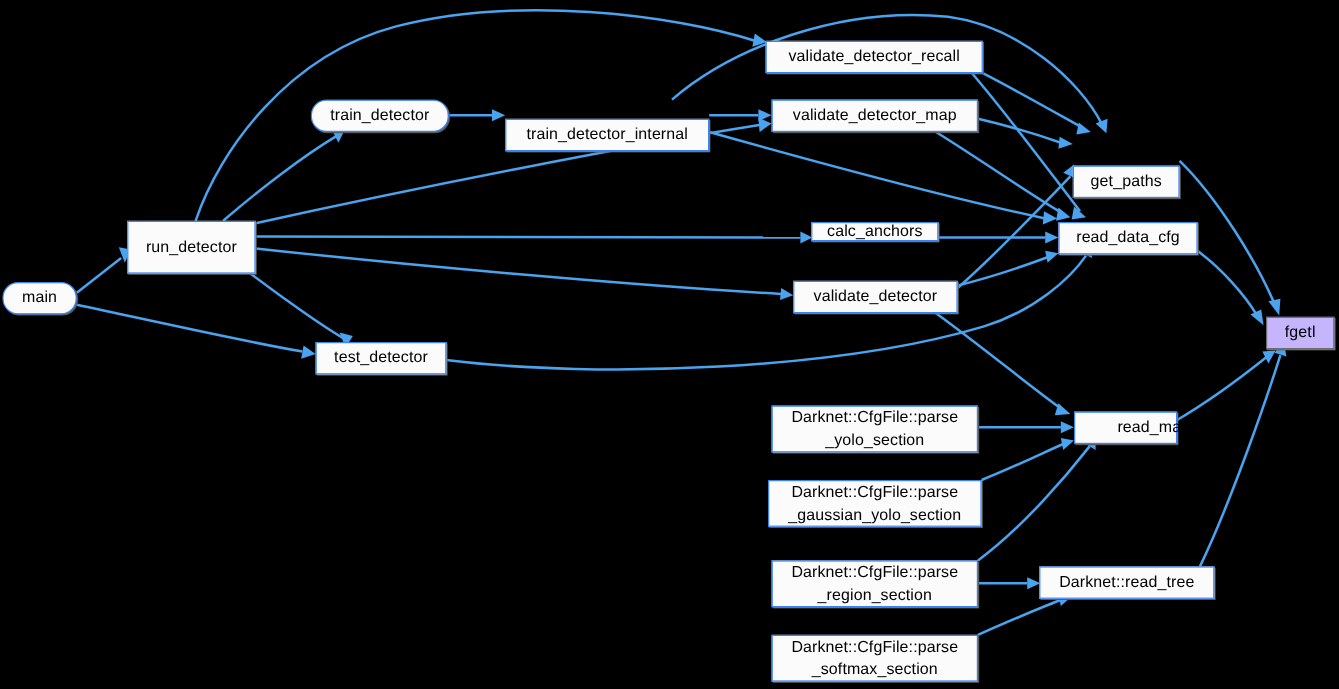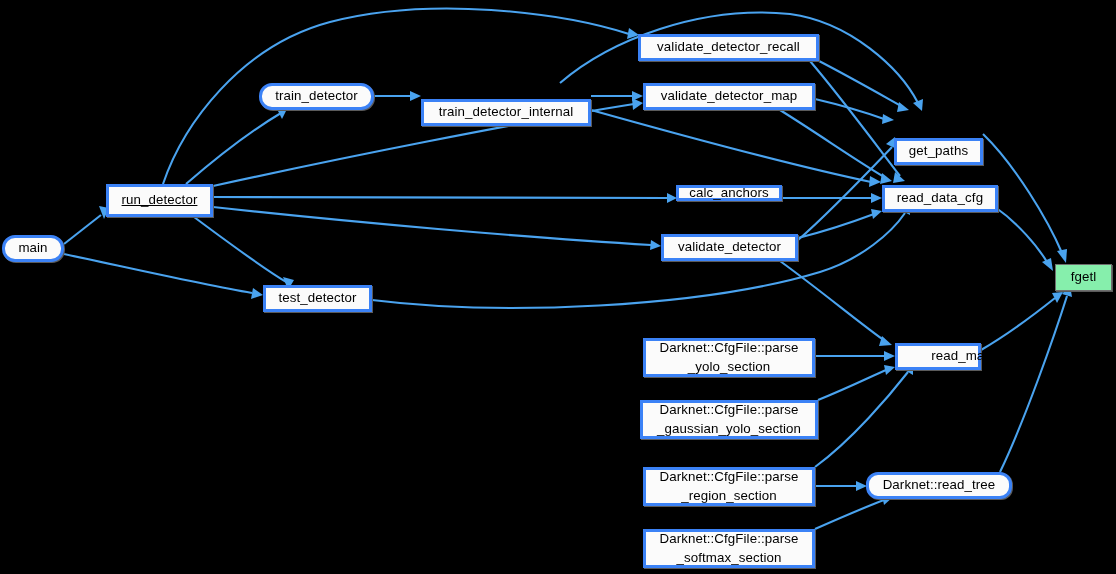--- a/index.html
+++ b/index.html
@@ -28,35 +28,35 @@
     stroke-width: 2.1;
   }
   .edge-head {
     fill: #4aa3ef;
     stroke: none;
   }
   .node-box {
     position: absolute;
     box-sizing: border-box;
     background: #fbfbfb;
-    border: 3px solid #3b82f6;
+    border: 1px solid #3b82f6;
     box-shadow: 1px 1px 0 0 #5a5a5a;
     color: #000000;
     display: flex;
     align-items: center;
     justify-content: center;
     text-align: center;
     font-size: 13.3px;
     line-height: 1.42;
     letter-spacing: 0.1px;
     white-space: pre-line;
     z-index: 5;
   }
   .node-box.node-current {
-    background: #86efac;
+    background: #c4b5fd;
     border: 1px solid #6e6e6e;
   }
 </style>
 </head>
 <body>
 
 <div id="graph-root">
 
   <svg class="graph-canvas" viewBox="0 0 1116 574" xmlns="http://www.w3.org/2000/svg">
     <g>
@@ -149,36 +149,36 @@
       <polygon class="edge-head" points="856,481 867,486 856,491"></polygon>
 
       <path class="edge-path" d="M815,529 C840,518 868,506 884,500"></path>
       <polygon class="edge-head" points="882,495 893,497 884,505"></polygon>
 
     </g>
   </svg>
 
   <div>
     <div class="node-box" style="left: 2px; top: 235px; width: 62px; height: 27px; border-radius: 13px;">main</div>
-    <div class="node-box" style="left: 106px; top: 184px; width: 107px; height: 33px; text-decoration: underline;">run_detector</div>
+    <div class="node-box" style="left: 106px; top: 184px; width: 107px; height: 44px;">run_detector</div>
     <div class="node-box" style="left: 259px; top: 83px; width: 115px; height: 27px; border-radius: 13px;">train_detector</div>
     <div class="node-box" style="left: 263px; top: 285px; width: 109px; height: 27px;">test_detector</div>
     <div class="node-box" style="left: 421px; top: 99px; width: 170px; height: 27px;">train_detector_internal</div>
     <div class="node-box" style="left: 638px; top: 34px; width: 181px; height: 27px;">validate_detector_recall</div>
     <div class="node-box" style="left: 643px; top: 83px; width: 172px; height: 27px;">validate_detector_map</div>
     <div class="node-box" style="left: 676px; top: 185px; width: 106px; height: 16px;">calc_anchors</div>
     <div class="node-box" style="left: 661px; top: 234px; width: 137px; height: 27px; text-align: center;">validate_detector</div>
     <div class="node-box" style="left: 894px; top: 112px; width: 89px; height: 27px; margin-top: 26px;">get_paths</div>
     <div class="node-box" style="left: 882px; top: 185px; width: 116px; height: 27px;">read_data_cfg</div>
     <div class="node-box node-current" style="left: 1055px; top: 264px; width: 57px; height: 27px;">fgetl</div>
     <div class="node-box" style="left: 643px; top: 338px; width: 172px; height: 39px;">Darknet::CfgFile::parse
 _yolo_section</div>
     <div class="node-box" style="left: 640px; top: 400px; width: 178px; height: 39px;">Darknet::CfgFile::parse
 _gaussian_yolo_section</div>
     <div class="node-box" style="left: 643px; top: 467px; width: 172px; height: 39px;">Darknet::CfgFile::parse
 _region_section</div>
     <div class="node-box" style="left: 643px; top: 529px; width: 172px; height: 39px;">Darknet::CfgFile::parse
 _softmax_section</div>
     <div class="node-box" style="left: 895px; top: 343px; width: 86px; height: 27px; padding-left: 47px;">read_map</div>
-    <div class="node-box" style="left: 866px; top: 472px; width: 146px; height: 27px; border-radius: 12px;">Darknet::read_tree</div>
+    <div class="node-box" style="left: 866px; top: 472px; width: 146px; height: 27px;">Darknet::read_tree</div>
   </div>
 
 </div>
 
 </body></html>

